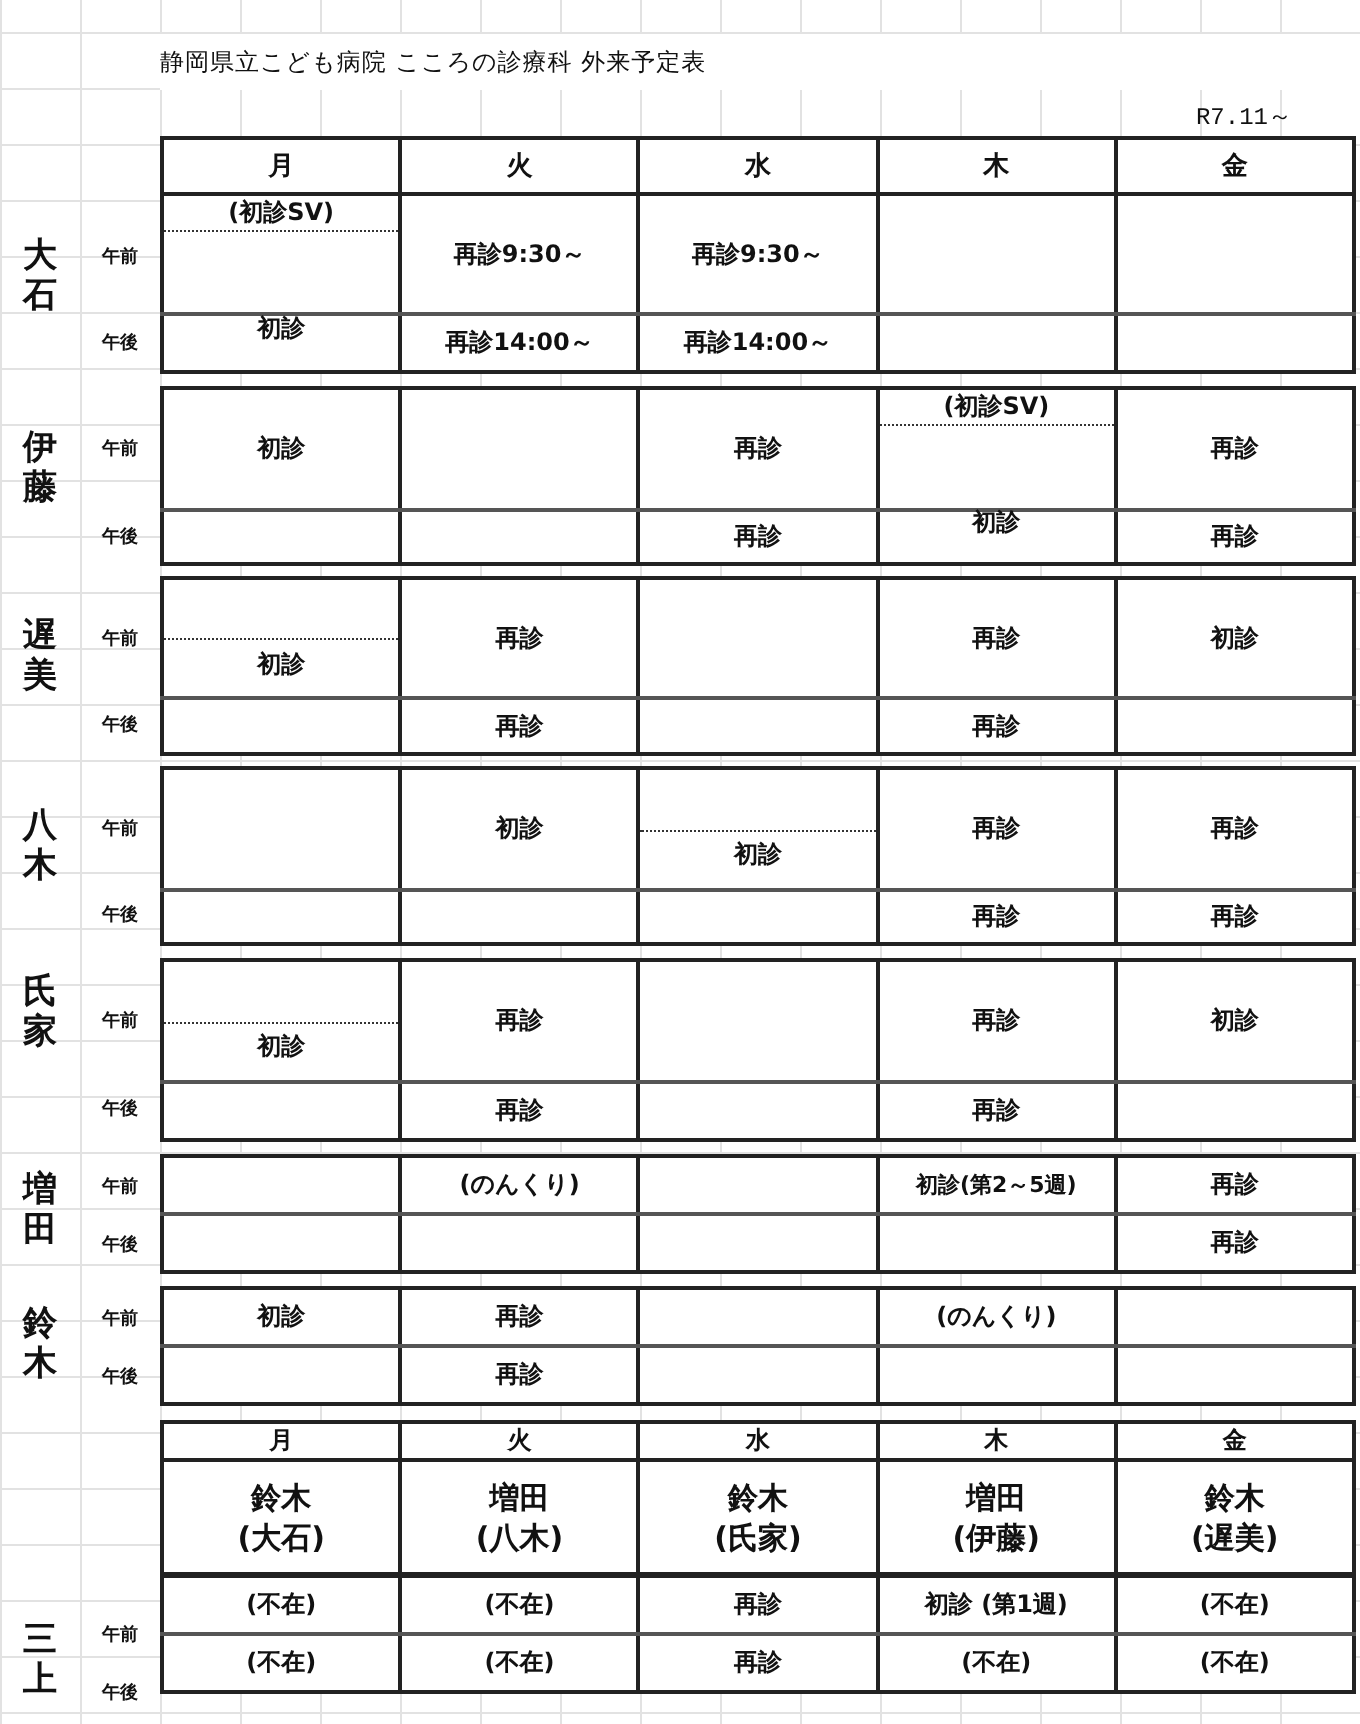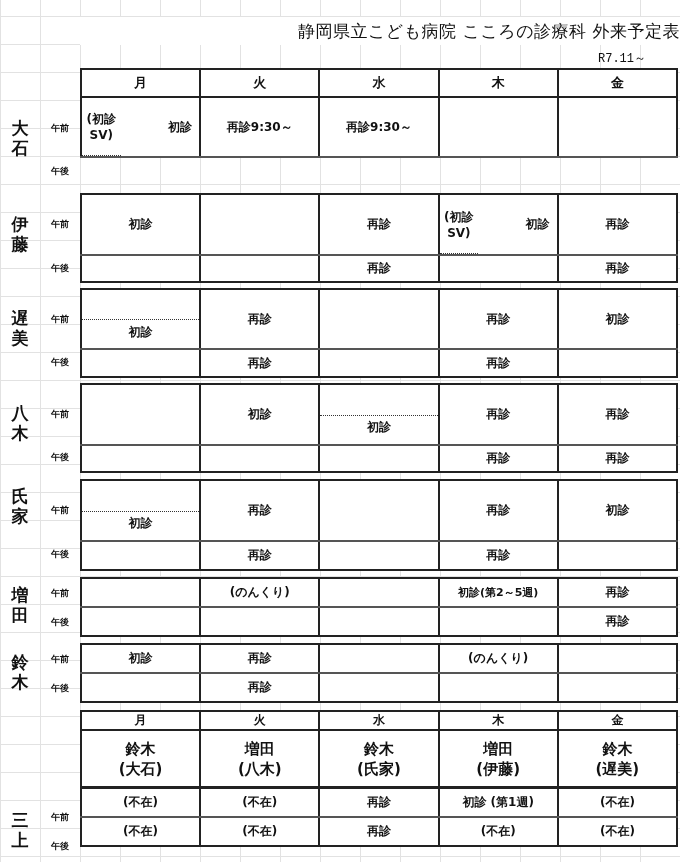--- a/index.html
+++ b/index.html
@@ -5,27 +5,27 @@
   html, body { margin:0; padding:0; background:#ffffff; }
   body { width:680px; height:862px; position:relative; overflow:hidden;
          font-family:"DejaVu Sans", sans-serif; color:#111; }
   .grid-bg { position:absolute; left:0; top:0; width:680px; height:862px;
     background-image:
       linear-gradient(to right, #e2e2e2 1px, transparent 1px),
       linear-gradient(to bottom, #e2e2e2 1px, transparent 1px);
     background-size: 40px 100%, 100% 28px; background-position: 0 0, 0 16px; }
   .vline { position:absolute; top:0; bottom:0; width:1px; background:#e2e2e2; }
   .title { position:absolute; left:80px; width:600px; top:17px; height:28px;
-    line-height:28px; text-align:right; font-size:17px; letter-spacing:0.5px; background:#fff; }
+    line-height:28px; text-align:left; font-size:12px; letter-spacing:0.5px; background:#fff; }
   .rev { position:absolute; right:34px; top:50px; font-size:12px; font-family:Liberation Mono, monospace; }
   .tbl { position:absolute; left:80px; width:598px; border-collapse:collapse; table-layout:fixed; background:#fff; }
   .tbl td { border:2px solid #222; text-align:center; vertical-align:middle; font-weight:bold;
     font-size:12px; padding:0; position:relative; }
   .tbl .am-row td { border-bottom:2px solid #555; }
-  .cell-split { display:flex; flex-direction:row; height:100%;gap:40px; }
+  .cell-split { display:flex; flex-direction:column; height:100%;gap:40px; }
   .cell-split .top, .cell-split .bot { flex:1; display:flex; align-items:center; justify-content:center; }
   .cell-split .top { border-bottom:1px dotted #333; }
   .dashed-line { position:absolute; left:0; right:0; top:50%; border-top:1px dotted #333; }
   .lower-text { position:absolute; left:0; right:0; top:58%; text-align:center; }
   .doc-name { position:absolute; left:0; width:40px; text-align:center; font-weight:bold; font-size:17px; line-height:20px; }
   .slot { position:absolute; left:40px; width:40px; text-align:center; font-weight:bold; font-size:9px; }
   .hdr td { height:26px; font-size:13px; }
   .small-time { font-size:10px; }
 </style>
 </head>
@@ -62,20 +62,27 @@
       <div class="cell-split" style="height:58px">
         <div class="top">(初診SV)</div>
         <div class="bot">初診</div>
       </div>
     </td>
     <td>再診9:30～</td>
     <td>再診9:30～</td>
     <td></td>
     <td></td>
   </tr>
+  <tr style="height:29px">
+    <td></td>
+    <td class="small-time">再診14:00～</td>
+    <td class="small-time">再診14:00～</td>
+    <td></td>
+    <td></td>
+  </tr>
 </tbody>
   </table>
 
 <div class="doc-name" style="top:214px">
   <div style="width:20px;margin:0 auto;word-break:break-all">伊藤</div>
 </div>
 <div class="slot" style="top:218px">午前</div>
 <div class="slot" style="top:262px">午後</div>
 <table class="tbl" style="top:193px">
   <tbody>

